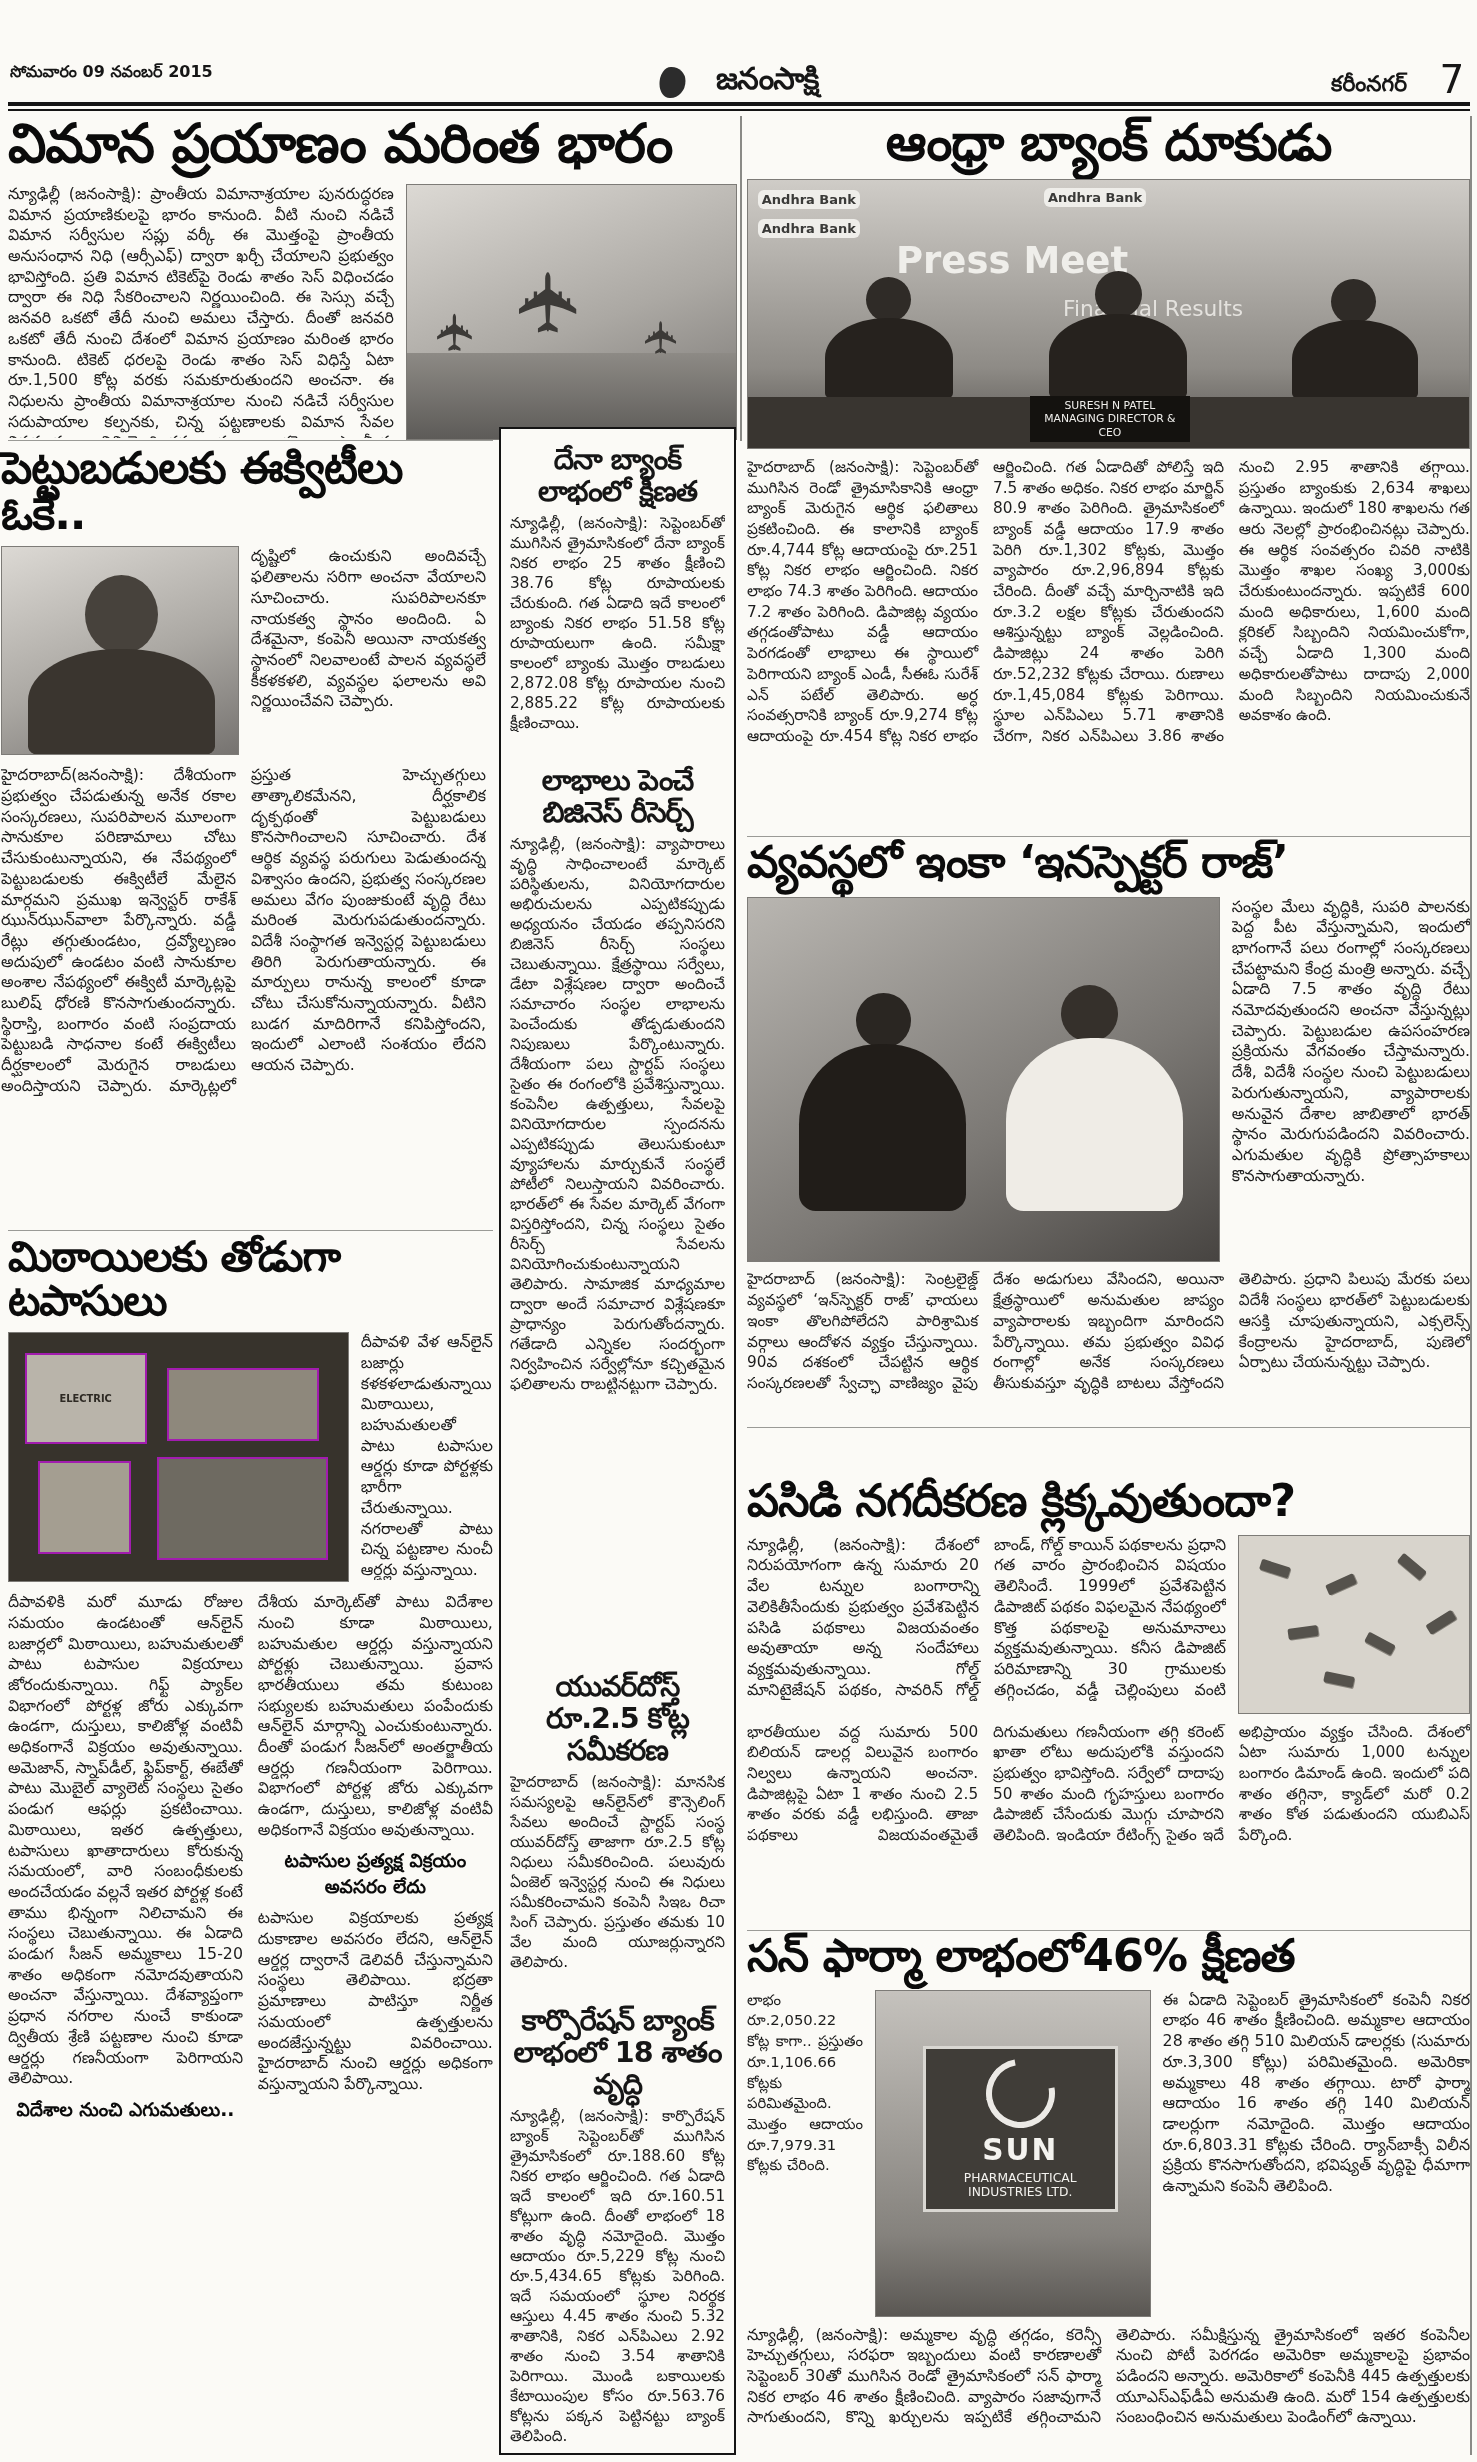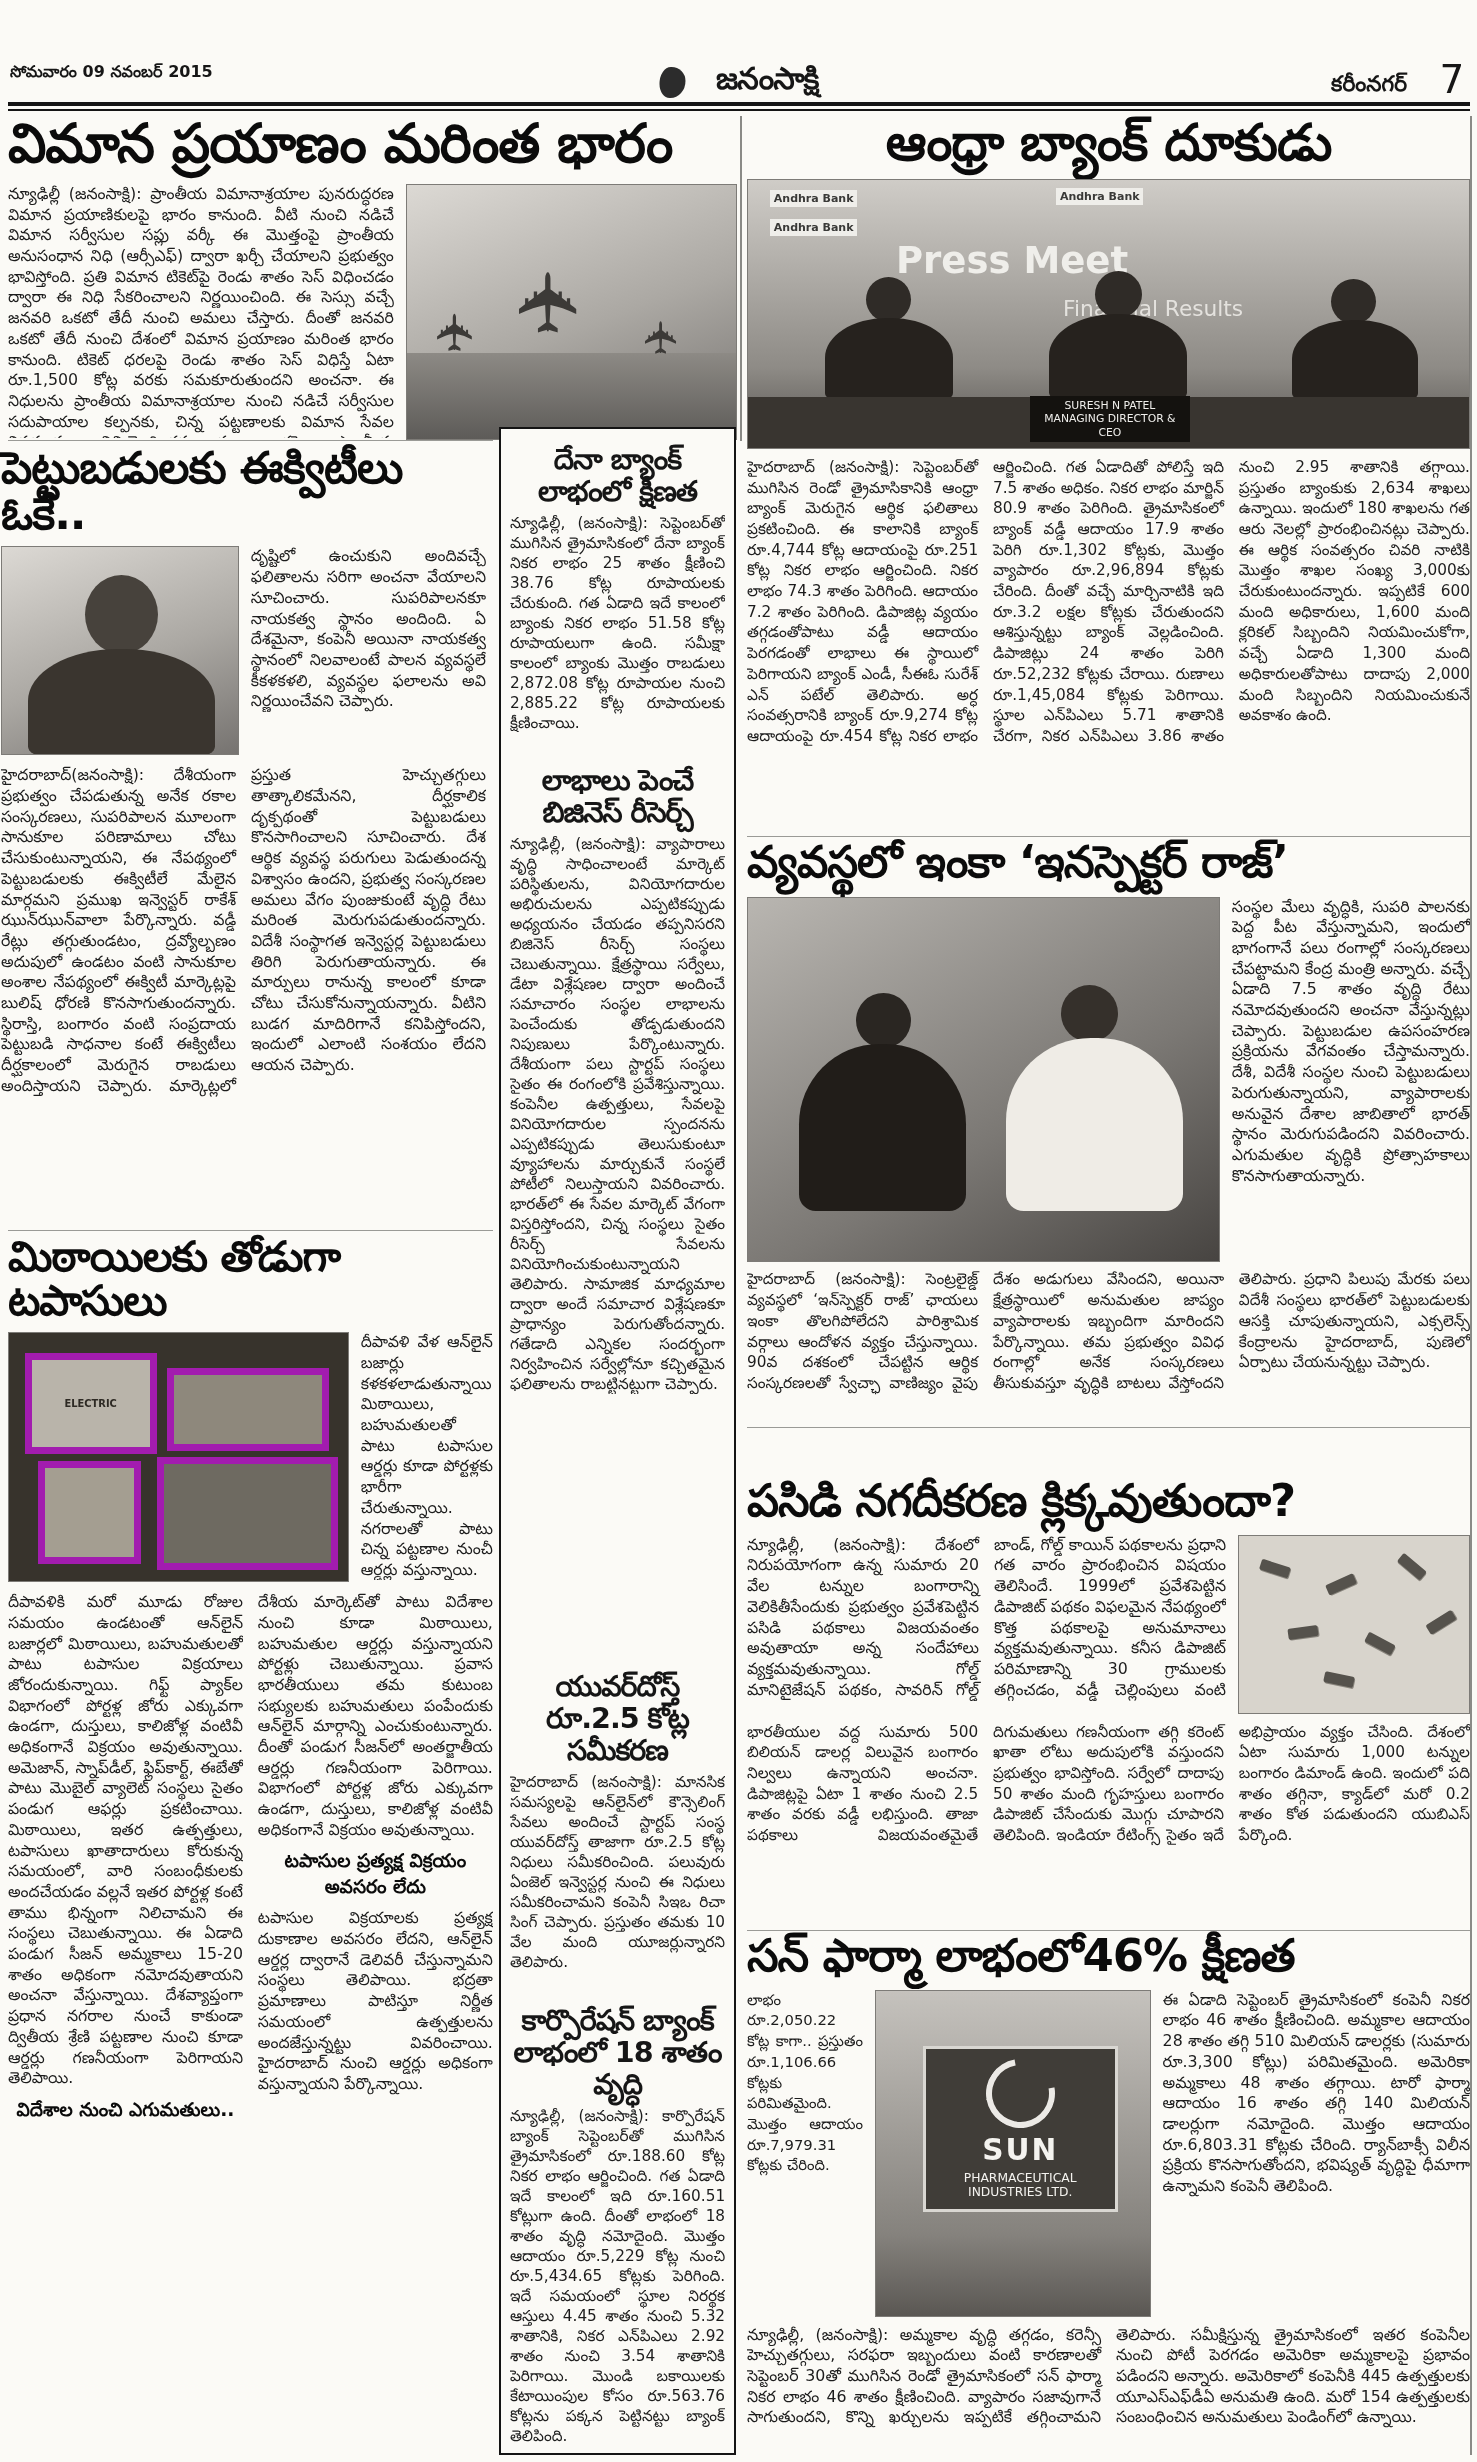--- a/index.html
+++ b/index.html
@@ -25,26 +25,26 @@
   .subhd{font-weight:bold;font-size:18.7px;text-align:center;margin:9.9px 0 5.9px 0;color:#0b0b0b;}
   
   .ph{position:relative;overflow:hidden;border:1px solid #7d7b77;
       background:linear-gradient(160deg,#dcd9d4 0%,#aba8a3 55%,#767370 100%);}
   .ph .lbl{position:absolute;color:#f2f1ee;}
   .head{position:absolute;border-radius:50%;background:#2f2b27;}
   .torso{position:absolute;border-radius:48% 48% 10% 10%;background:#26221e;}
   .plane{position:absolute;color:#3c3a37;}
   .runway{position:absolute;left:0;right:0;bottom:0;height:34%;background:linear-gradient(#8d8a85,#5d5b58);}
   .strip{position:absolute;left:0;right:0;bottom:0;height:51px;background:#393530;}
-  .banner{position:absolute;background:#efeeea;color:#3a3a38;font-size:11px;font-weight:bold;
-          padding:2px 3.9px;border-radius:0;margin-left:12px;}
+  .banner{position:absolute;background:#efeeea;color:#3a3a38;font-size:13px;font-weight:bold;
+          padding:2px 3.9px;border-radius:6px;}
   .nameplate{position:absolute;background:#14120f;color:#f0efec;font-size:10.8px;line-height:1.25;
              padding:3px 5.9px;text-align:center;}
   .goldbar{position:absolute;width:29.6px;height:10.8px;background:#55524c;border-radius:2px;box-shadow:1px 1px 0 #8a867e;}
-  .fwbox{position:absolute;background:#b9b4aa;border:7px solid #a21caf;color:#2e2a24;
+  .fwbox{position:absolute;background:#b9b4aa;border:2px solid #a21caf;color:#2e2a24;
          font-size:9.9px;font-weight:bold;display:flex;align-items:center;justify-content:center;}
   .sunsign{position:absolute;background:#403d38;border:3px solid #d9d7d2;color:#f4f3ef;
            text-align:center;padding:9.9px 7.9px;}
   .sunring{width:57px;height:57px;border:6.9px solid #eceae6;border-radius:50%;margin:0 auto 5.9px auto;
            border-top-color:transparent;transform:rotate(35deg);}
   
   #midcol{position:absolute;left:499px;top:427px;width:237px;height:2028px;border:2.5px solid #141414;
           background:#fbfaf6;box-sizing:border-box;padding:5.9px 8.9px;}
   #midcol h2{font-size:28.6px;font-weight:bold;text-align:center;line-height:1.12;margin:7.9px 0 5.9px 0;letter-spacing:-1px;}
   #midcol .body{font-size:15.3px;line-height:20px;}

